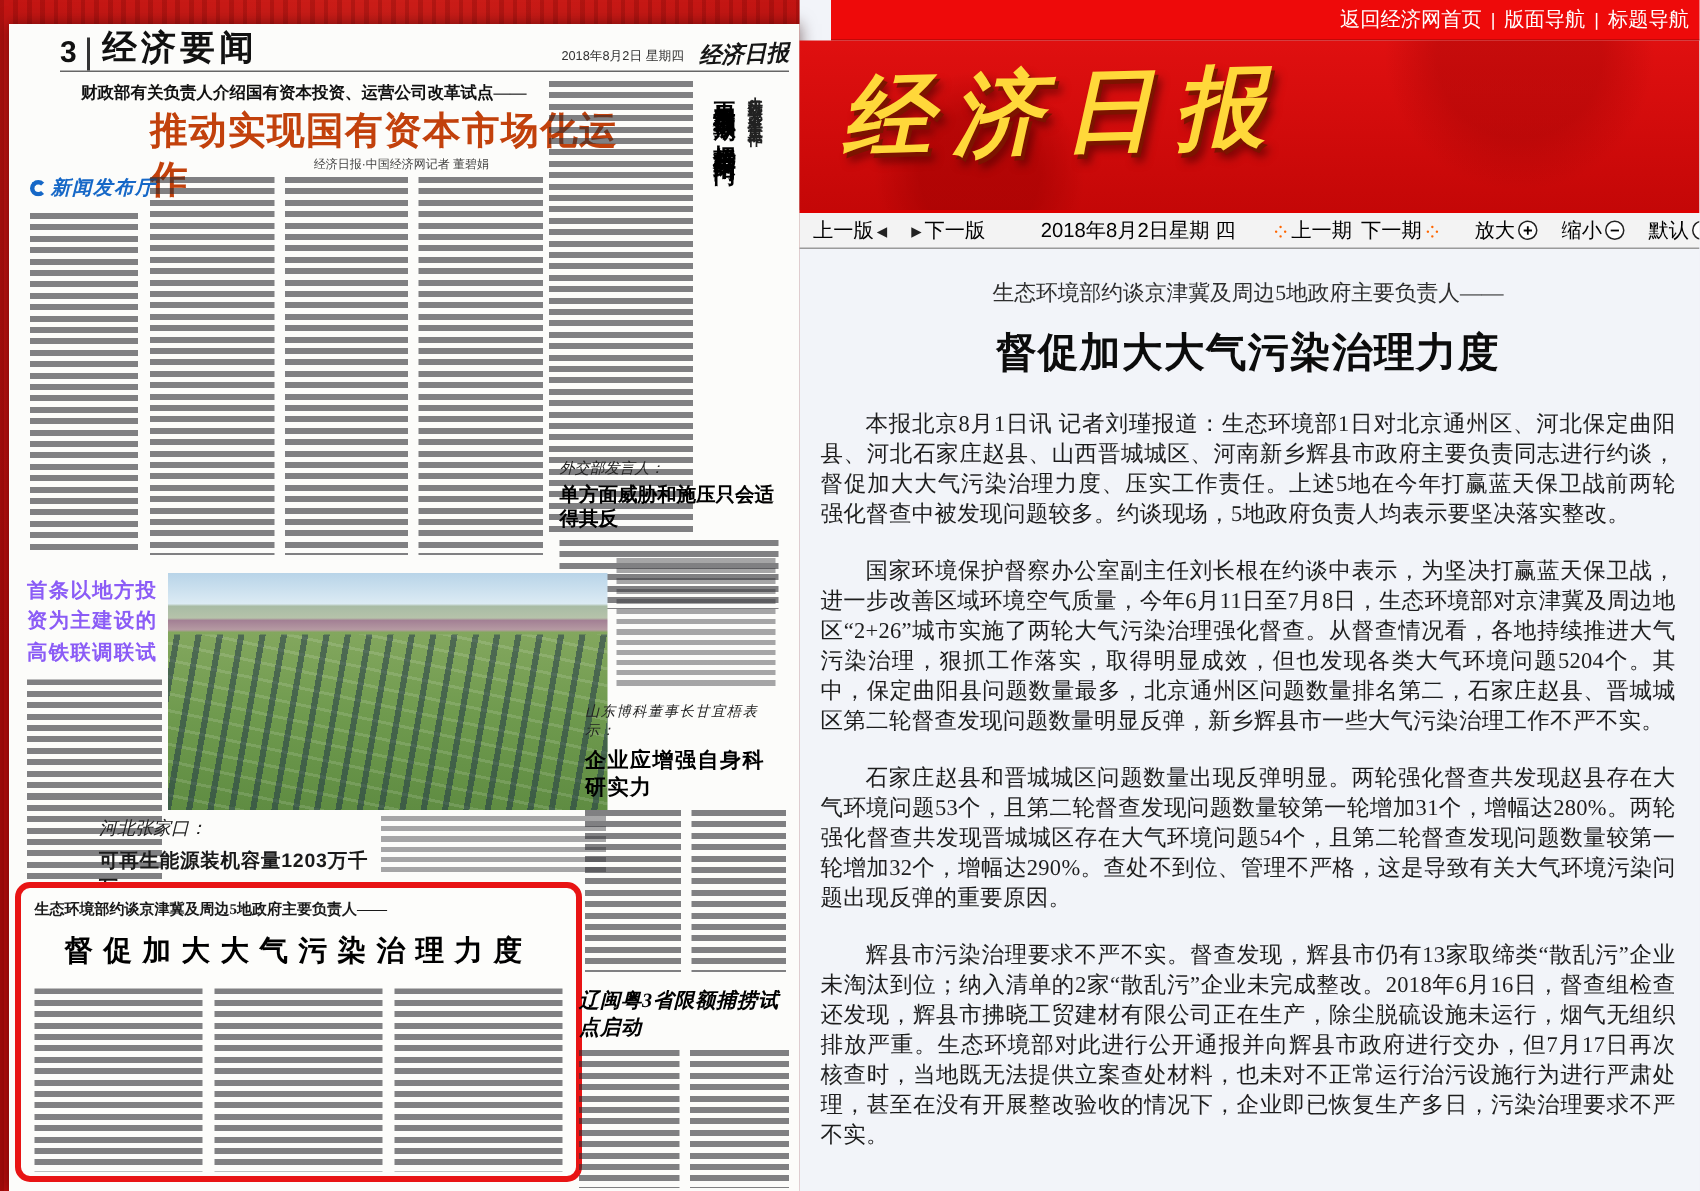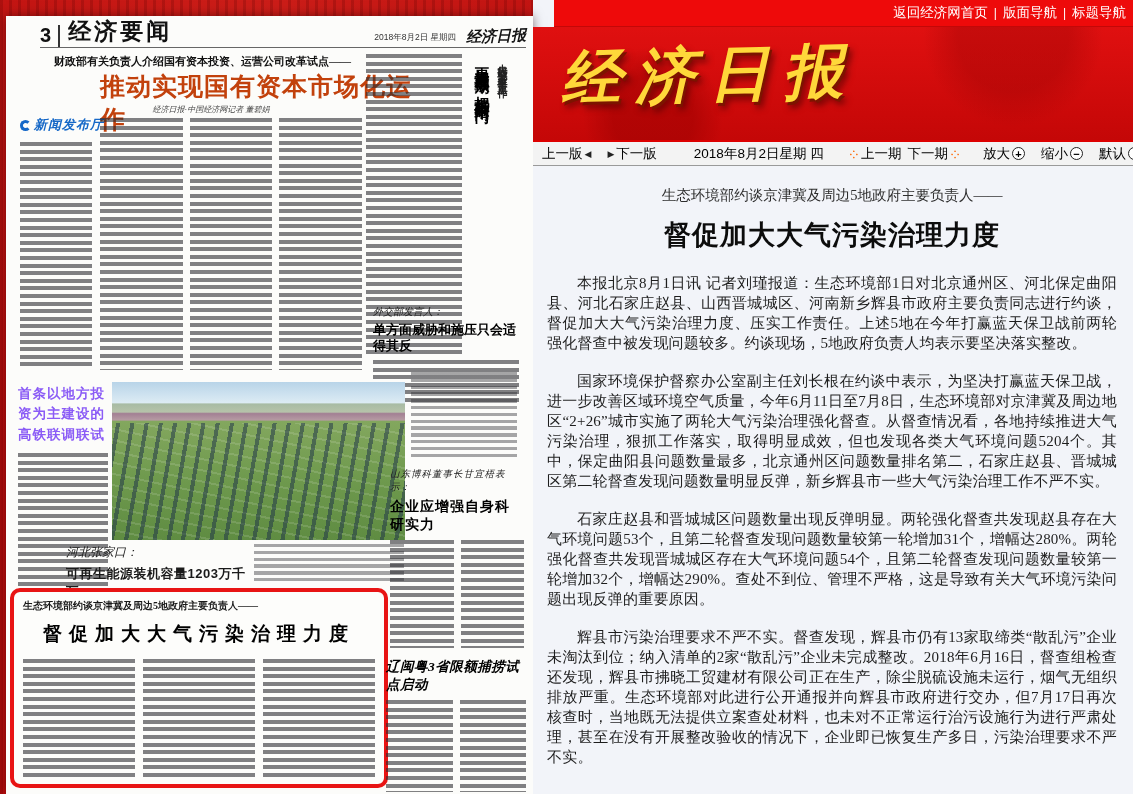--- a/index.html
+++ b/index.html
@@ -56,21 +56,21 @@
   .np-hdiv{width:2px;height:22px;background:#333;margin-right:8px;}
   .np-section{font-family:"Liberation Serif",serif;font-size:23px;font-weight:bold;color:#111;letter-spacing:3px;}
   .np-date{font-size:8.5px;color:#333;margin-left:auto;padding-bottom:3px;}
   .np-mast{font-family:"DejaVu Serif",serif;font-style:italic;font-weight:bold;font-size:15px;color:#151515;
     margin-left:10px;padding-bottom:1px;transform:rotate(-2deg);}
 
   .lead-kicker{position:absolute;left:48px;top:38px;width:320px;font-size:11px;font-weight:bold;color:#111;
     font-family:"Liberation Serif",serif;}
   .lead-headline{position:absolute;left:46px;top:54px;width:322px;font-size:25px;font-weight:bold;color:#c2410c;
     letter-spacing:1px;margin-left:48px;}
-  .lead-byline{position:absolute;left:90px;top:88px;width:230px;text-align:center;font-size:8px;color:#444;font-style:italic;}
+  .lead-byline{position:absolute;left:90px;top:88px;width:230px;text-align:right;font-size:8px;color:#444;}
 
   .news-logo{position:absolute;left:14px;top:100px;display:flex;align-items:center;gap:3px;}
   .news-logo .donut{width:11px;height:11px;border:3px solid #1668c7;border-radius:50%;border-right-color:transparent;}
   .news-logo .t{color:#1668c7;font-weight:bold;font-style:italic;font-size:13px;letter-spacing:1px;}
 
   .greek{background:repeating-linear-gradient(to bottom, rgba(45,45,50,.6) 0 4px, transparent 4px 7.6px);}
   .greek-lt{background:repeating-linear-gradient(to bottom, rgba(45,45,50,.42) 0 3.4px, transparent 3.4px 6.8px);}
   .gcols{position:absolute;display:flex;gap:7px;} .gcols>div{flex:1;}
 
   .vert-kicker{position:absolute;right:24px;top:40px;height:160px;writing-mode:vertical-rl;

